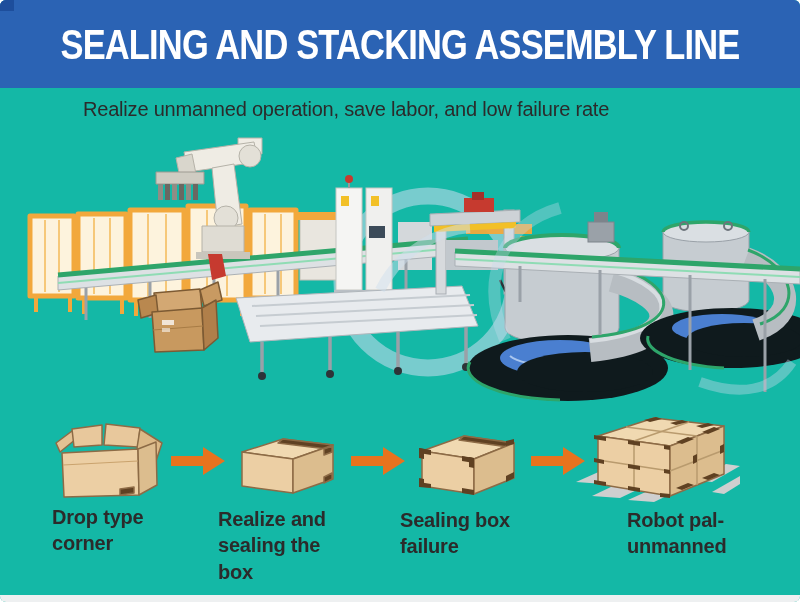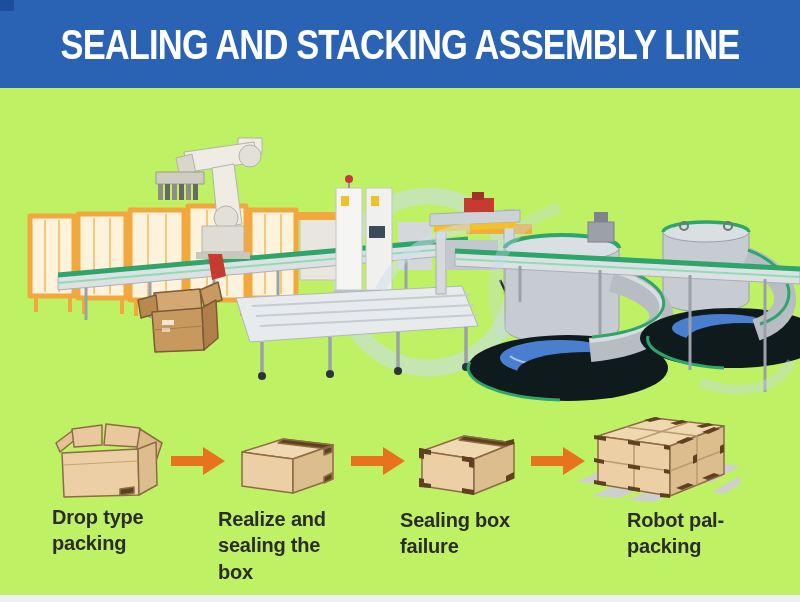--- a/index.html
+++ b/index.html
@@ -1,17 +1,17 @@
 <!DOCTYPE html>
 <html style="--banner-blue: #2b63b4; --banner-corner: #1d4e9c; --title-white: #ffffff; --text-dark: #2b2b2b; --arrow-orange: #e8731e; --carton-tan: #eccfa4; --carton-side: #dcbd8e; --carton-top: #f0d9b1; --carton-outline: #8d6b46; --corner-brown: #5f4122; --fence-yellow: #f2a83c; --conveyor-green: #2ea56a; --belt-blue: #4a7fd0; --machine-gray: #c6ccd1; --robot-cream: #efece4; --shadow-dark: #0f1a1d; --accent-red: #c63a2f; --pallet-gray: #cfcfcf;"><head>
 <meta charset="utf-8">
 <style>
   html,body{margin:0;padding:0;background:#fff;}
-  .page{position:relative;width:800px;height:602px;background:#bef264;overflow:hidden;
-        font-family:"Liberation Sans","DejaVu Sans",sans-serif;}
+  .page{position:relative;width:800px;height:602px;background:#14b8a6;overflow:hidden;
+        font-family:"Liberation Sans","DejaVu Sans",sans-serif;border-radius:6px;}
   .banner{position:absolute;left:0;top:0;width:800px;height:88px;
           background:var(--banner-blue,#2b63b4);display:flex;align-items:center;justify-content:center;}
   .banner-title{color:var(--title-white,#ffffff);font-weight:700;font-size:42px;letter-spacing:-1px;
           transform:scaleX(0.82);white-space:nowrap;padding-top:2px;}
   .corner-chip{position:absolute;left:0;top:0;width:14px;height:11px;background:var(--banner-corner,#1d4e9c);}
   .subtitle{position:absolute;left:83px;top:98px;margin:0;font-size:20px;font-weight:400;
           color:var(--text-dark,#2b2b2b);letter-spacing:-0.2px;}
   .scene{position:absolute;left:0;top:130px;width:800px;height:282px;}
   .steps{position:absolute;left:0;top:400px;width:800px;height:202px;}
   .step-icon,.arrow-icon{position:absolute;display:block;}
@@ -33,20 +33,21 @@
 </head>
 <body>
 
 <div class="page">
 
   <header class="banner">
     <span class="banner-title">SEALING AND STACKING ASSEMBLY LINE</span>
   </header>
   <div class="corner-chip"></div>
 
+  <p class="subtitle">Realize unmanned operation, save labor, and low failure rate</p>
 
   <svg class="scene" viewBox="0 0 800 282" xmlns="http://www.w3.org/2000/svg" aria-label="Automated sealing and stacking assembly line with safety fences, robot arm, conveyors, case sealer and spiral conveyor towers">
 
     <g>
       <circle cx="428" cy="152" r="86" fill="none" stroke="#cadcee" stroke-width="17" opacity="0.55"></circle>
     </g>
 
     <g>
       <rect x="95" y="100" width="60" height="60" fill="#b9bfc5"></rect>
       <rect x="160" y="95" width="70" height="70" fill="#a9b0b6"></rect>
@@ -318,24 +319,24 @@
         <polygon points="100,36 112,31 118,33 106,38"></polygon>
           <polygon points="126,26 138,21 144,23 132,28"></polygon>
         <polygon points="100,82 112,77 118,79 106,84"></polygon>
           <polygon points="126,72 138,67 144,69 132,74"></polygon>
         <polygon points="144,40 148,38 148,46 144,48"></polygon>
           <polygon points="117,50 121,48 121,56 117,58"></polygon>
       </g>
     </svg>
 
     <div class="step-label label-1">Drop type
-packing</div>
+corner</div>
     <div class="step-label label-2">Realize and
 sealing the
 box</div>
     <div class="step-label label-3">Sealing box
 failure</div>
     <div class="step-label label-4">Robot pal-
-packing</div>
+unmanned</div>
   </section>
 
   <div class="bottom-strip"></div>
 </div>
 
 </body></html>

